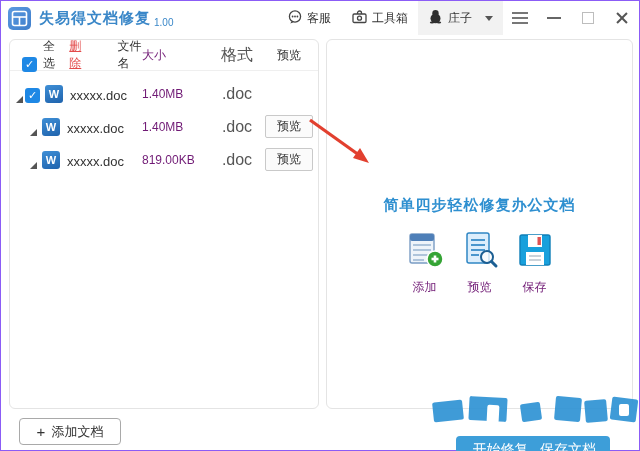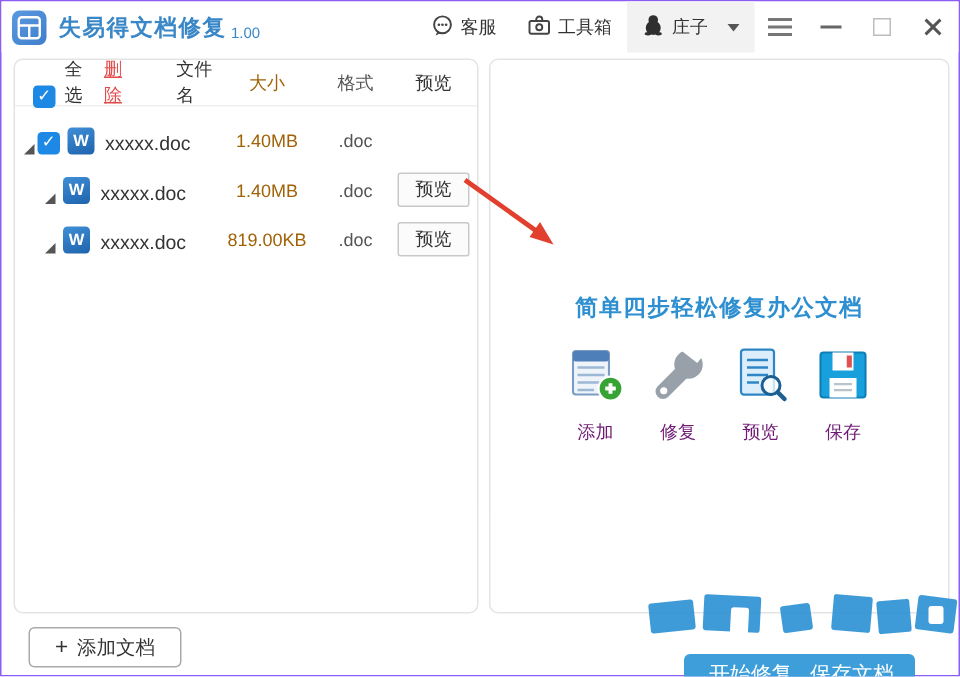--- a/index.html
+++ b/index.html
@@ -31,22 +31,22 @@
   .icon-close::after  { transform: rotate(-45deg); }
 
   
   .panel { position: absolute; top: 38px; bottom: 41px; background: #fff; border: 1px solid #e4e4e4; border-radius: 6px; }
   .panel-left  { left: 8px;  width: 310px; }
   .panel-right { left: 325px; width: 307px; }
   .panel-header { height: 31px; border-bottom: 1px solid #efefef; display: flex; align-items: center; font-size: 12px; color: #333; }
 
   
   .col-name { flex: 1; display: flex; align-items: flex-end; min-width: 0; }
-  .col-size { width: 72px; text-align: center; flex: 0 0 auto; font-size: 12px; color: #a16207; }
-  .col-fmt  { width: 46px; text-align: center; flex: 0 0 auto; font-size: 12px; color: #555; }
+  .col-size { width: 72px; text-align: left; flex: 0 0 auto; font-size: 12px; color: #701a75; }
+  .col-fmt  { width: 46px; text-align: center; flex: 0 0 auto; font-size: 16px; color: #555; }
   .col-prev { width: 58px; text-align: center; flex: 0 0 auto; }
 
   .checkbox { width: 15px; height: 15px; border-radius: 3px; background: #1e88e5; position: relative; flex: 0 0 auto; }
   .checkbox::after { content: "✓"; position: absolute; inset: 0; color: #fff; font-size: 11px; line-height: 15px; text-align: center; font-weight: bold; }
   .hdr-selectall { margin-left: 6px; }
   .hdr-delete { margin-left: 10px; color: #e34b4b; text-decoration: underline; }
   .hdr-filename { margin-left: 32px; }
   .panel-header .checkbox { margin-left: 12px; }
 
   .file-rows { padding-top: 6px; }
@@ -222,31 +222,20 @@
               <circle cx="29" cy="28" r="8" fill="#35a435" stroke="#fff" stroke-width="1.5"></circle>
               <rect x="25.5" y="26.7" width="7" height="2.6" fill="#fff"></rect>
               <rect x="27.7" y="24.5" width="2.6" height="7" fill="#fff"></rect>
             </svg>
           </span>
           <span class="step-label">添加</span>
         </div>
         <div class="step">
           <span>
             <svg width="38" height="38" viewBox="0 0 38 38">
-              <circle cx="26" cy="12" r="9.5" fill="#98a1a9"></circle>
-              <rect x="24" y="-3" width="13" height="11" fill="#fff" transform="rotate(38 30 2)"></rect>
-              <line x1="21" y1="18" x2="9" y2="30" stroke="#98a1a9" stroke-width="10" stroke-linecap="round"></line>
-              <circle cx="9.5" cy="29.5" r="2.4" fill="#fff"></circle>
-            </svg>
-          </span>
-          <span class="step-label">修复</span>
-        </div>
-        <div class="step">
-          <span>
-            <svg width="38" height="38" viewBox="0 0 38 38">
               <rect x="6" y="2" width="22" height="30" rx="2" fill="#dceefc" stroke="#2f86c4" stroke-width="1.5"></rect>
               <line x1="10" y1="9" x2="24" y2="9" stroke="#2f86c4" stroke-width="1.7"></line>
               <line x1="10" y1="14" x2="24" y2="14" stroke="#2f86c4" stroke-width="1.7"></line>
               <line x1="10" y1="19" x2="24" y2="19" stroke="#2f86c4" stroke-width="1.7"></line>
               <line x1="10" y1="24" x2="18" y2="24" stroke="#2f86c4" stroke-width="1.7"></line>
               <circle cx="26" cy="26" r="6" fill="rgba(255,255,255,0.75)" stroke="#1c5f93" stroke-width="2"></circle>
               <line x1="30.5" y1="30.5" x2="35" y2="35" stroke="#1c5f93" stroke-width="3" stroke-linecap="round"></line>
             </svg>
           </span>
           <span class="step-label">预览</span>

